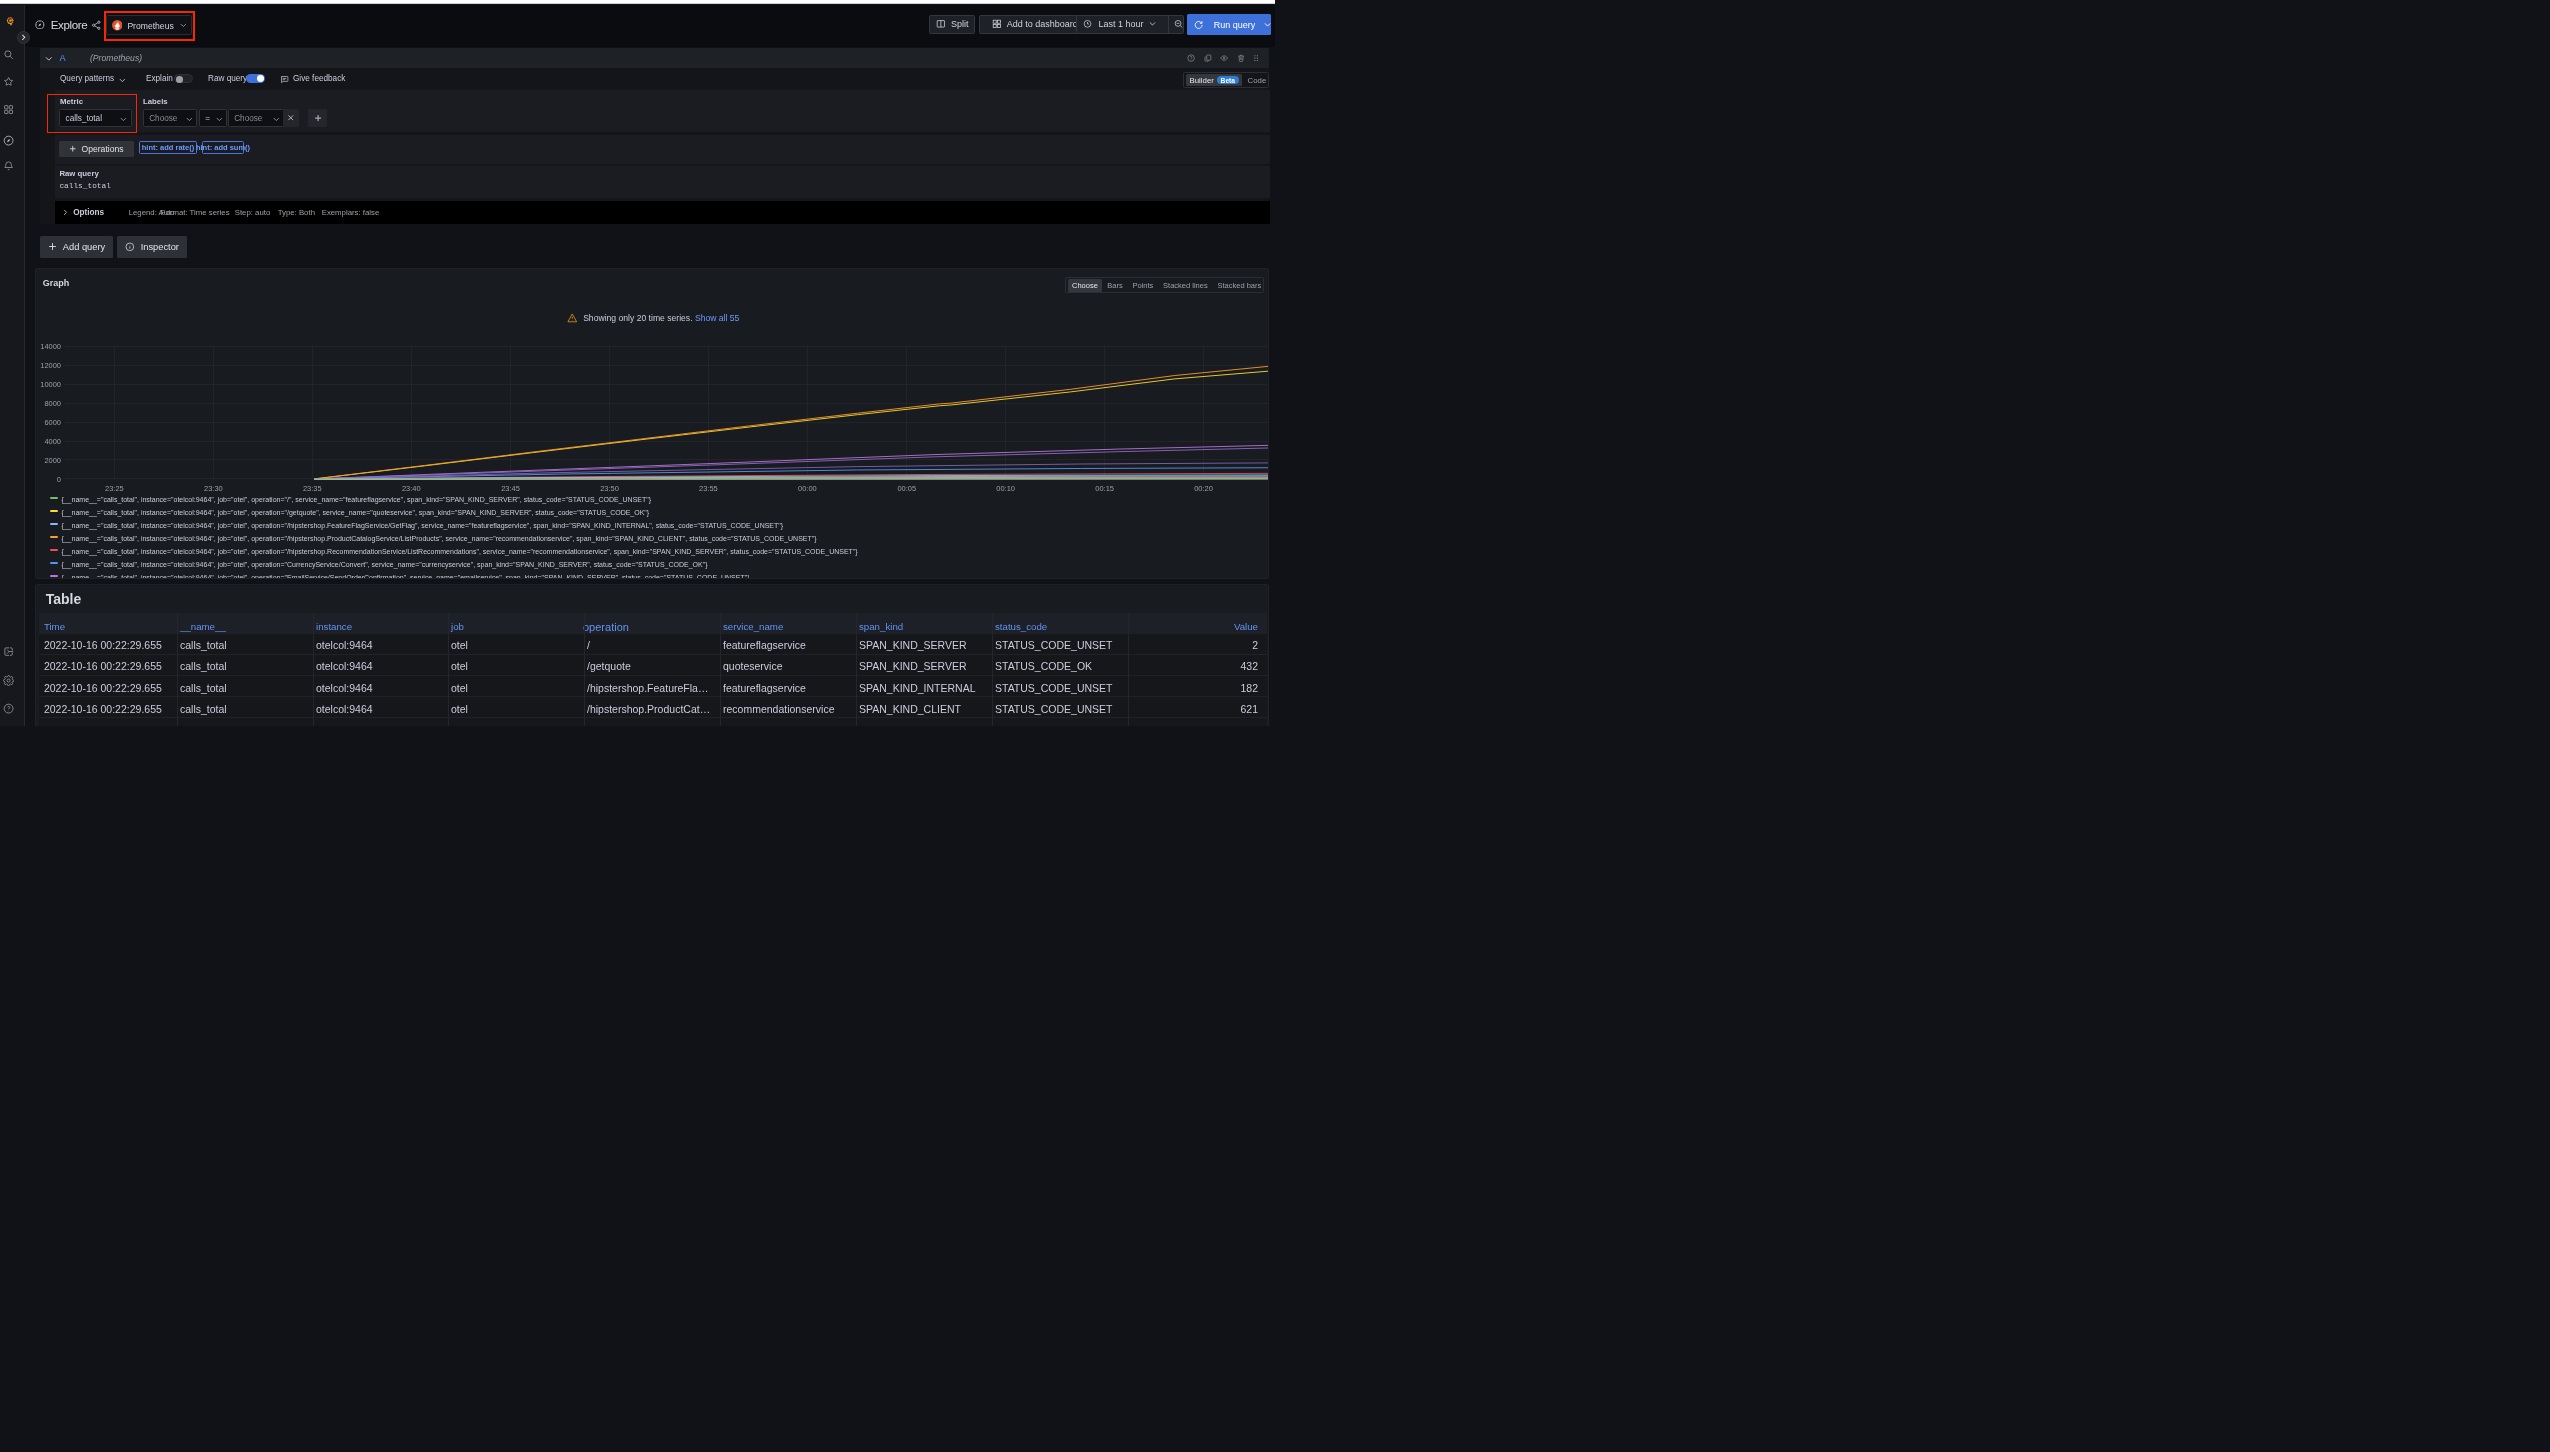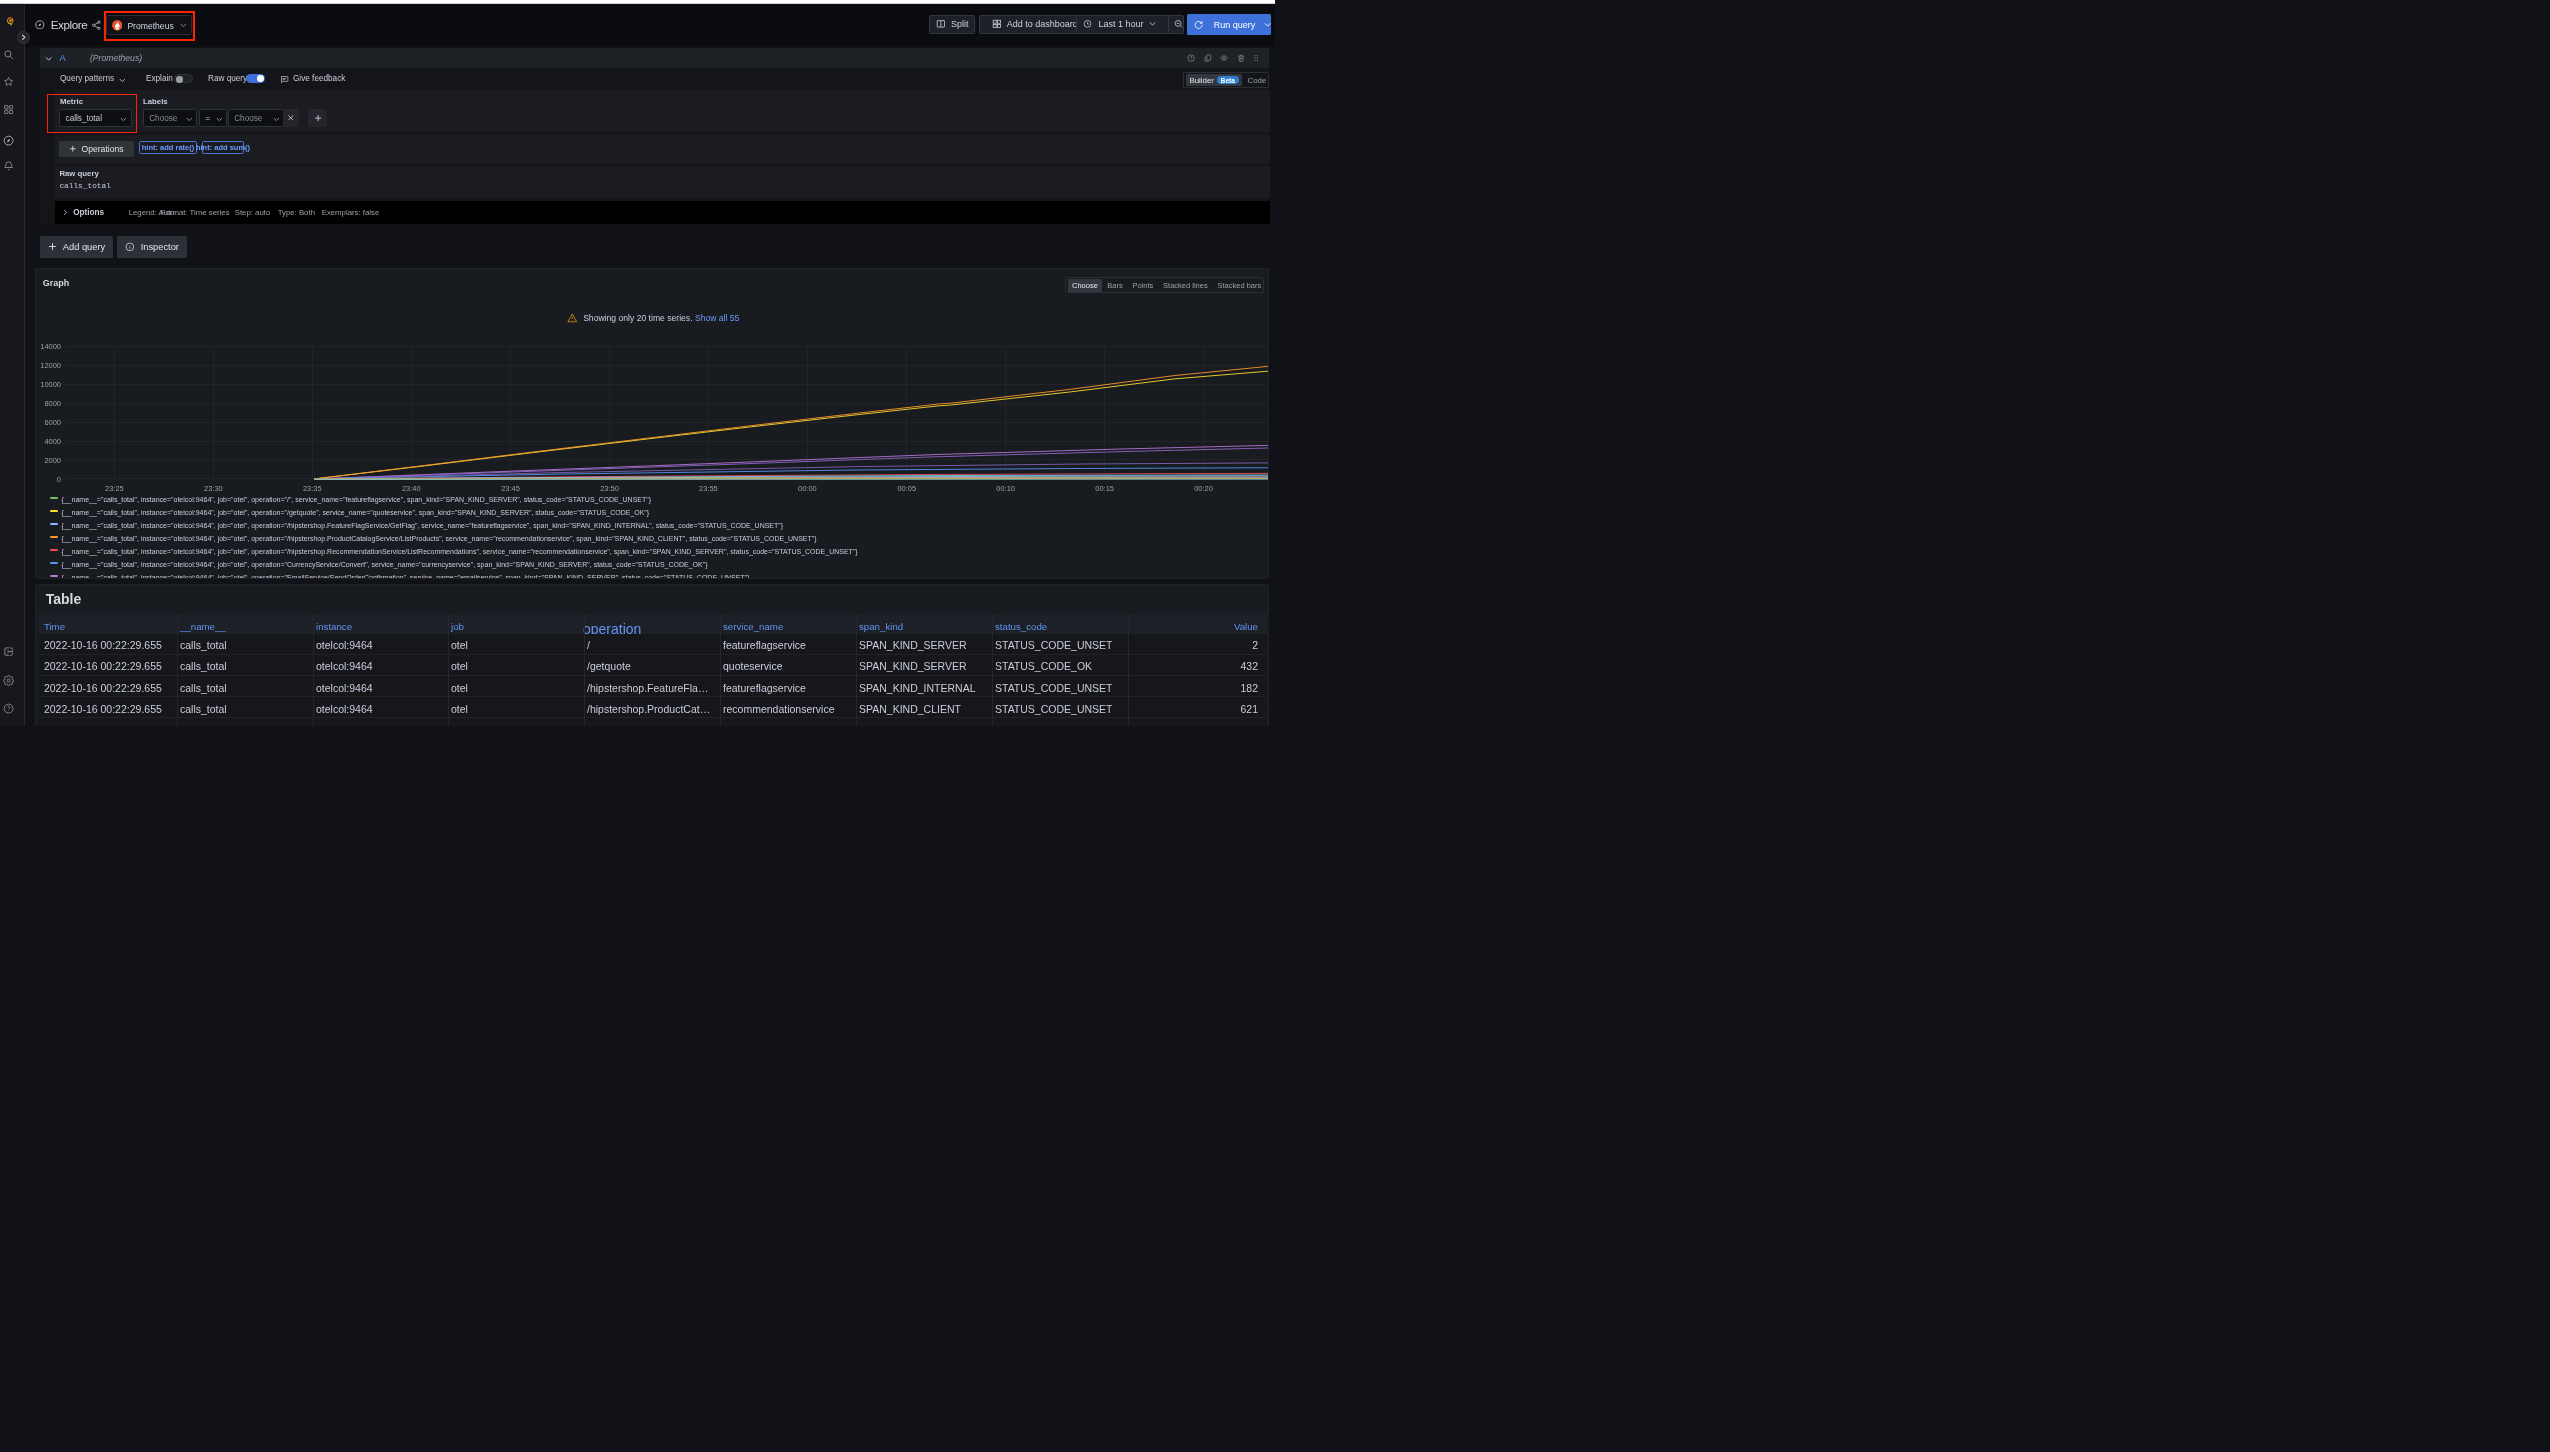--- a/index.html
+++ b/index.html
@@ -393,21 +393,21 @@
   </div>
 
   <div class="abs" style="left:35px;top:584px;width:1234px;height:164px;background:#181b1f;border:0.7px solid #1f2125;border-radius:1.5px;">
     <div class="abs" style="left:9.7px;top:5.6px;font-size:14px;font-weight:700;color:#d8d9e0;">Table</div>
     <div class="abs" id="tbl" style="left:3px;top:28px;width:1228px;height:136px;font-size:10.5px;">
         <div style="position:absolute;left:0;top:0;width:1228px;height:21px;background:#1d2026;"></div>
         <div style="position:absolute;left:4.9px;top:7.5px;font-size:9.7px;color:#6293f5;">Time</div>
         <div style="position:absolute;left:141px;top:7.5px;font-size:9.7px;color:#6293f5;">__name__</div>
         <div style="position:absolute;left:277px;top:7.5px;font-size:9.7px;color:#6293f5;">instance</div>
         <div style="position:absolute;left:412px;top:7.5px;font-size:9.7px;color:#6293f5;">job</div>
-        <div style="position:absolute;left:544px;top:7.5px;font-size:14px;color:#6293f5;">operation</div>
+        <div style="position:absolute;left:544px;top:7.5px;font-size:11px;color:#6293f5;">operation</div>
         <div style="position:absolute;left:684px;top:7.5px;font-size:9.7px;color:#6293f5;">service_name</div>
         <div style="position:absolute;left:820px;top:7.5px;font-size:9.7px;color:#6293f5;">span_kind</div>
         <div style="position:absolute;left:956px;top:7.5px;font-size:9.7px;color:#6293f5;">status_code</div>
         <div style="position:absolute;left:1189px;top:7.5px;width:30px;text-align:right;font-size:9.7px;color:#6293f5;">Value</div>
         <div style="position:absolute;left:0;top:21px;width:1228px;height:21px;background:#15171b;border-bottom:0.7px solid #202227;"></div>
         <div style="position:absolute;left:4.9px;top:26px;width:127px;overflow:hidden;white-space:nowrap;text-overflow:ellipsis;color:#ccccdc;">2022-10-16 00:22:29.655</div>
         <div style="position:absolute;left:141px;top:26px;width:127px;overflow:hidden;white-space:nowrap;text-overflow:ellipsis;color:#ccccdc;">calls_total</div>
         <div style="position:absolute;left:277px;top:26px;width:127px;overflow:hidden;white-space:nowrap;text-overflow:ellipsis;color:#ccccdc;">otelcol:9464</div>
         <div style="position:absolute;left:412px;top:26px;width:127px;overflow:hidden;white-space:nowrap;text-overflow:ellipsis;color:#ccccdc;">otel</div>
         <div style="position:absolute;left:548px;top:26px;width:127px;overflow:hidden;white-space:nowrap;text-overflow:ellipsis;color:#ccccdc;">/</div>

